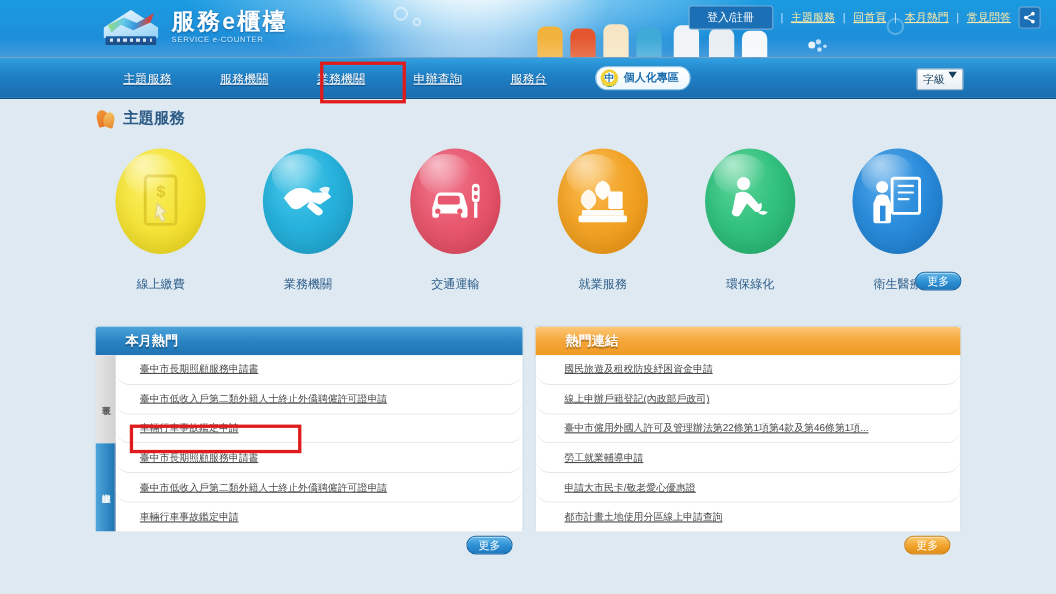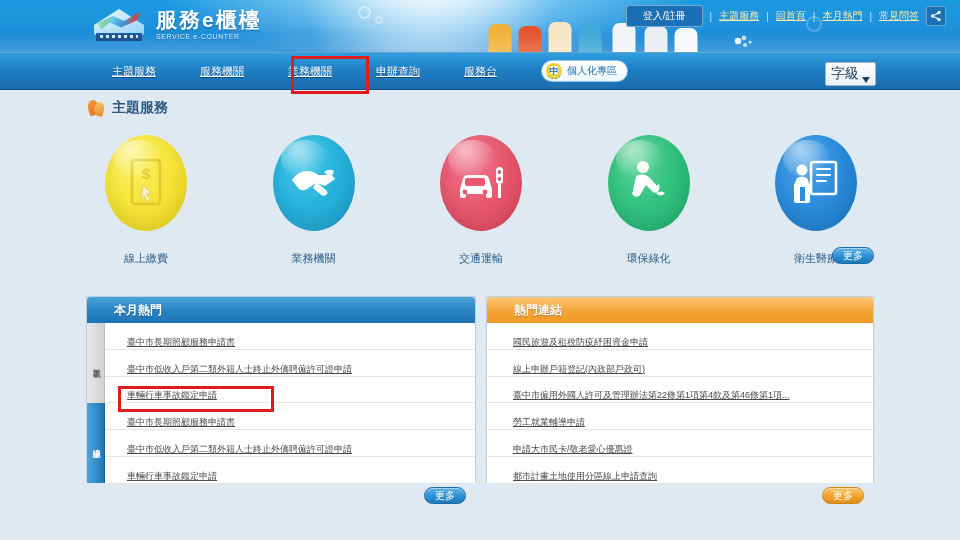--- a/index.html
+++ b/index.html
@@ -117,27 +117,27 @@
     border: 1px solid #8fc6e8;
     border-radius: 12px; padding: 3px 10px 3px 4px;
     height: 22px;
   }
   .personal-btn .mark {
     width: 16px; height: 16px; border-radius: 50%;
     background: radial-gradient(circle at 50% 45%, #fff 0 38%, #f2d23a 38% 70%, #2f8f3f 70% 100%);
     display: flex; align-items: center; justify-content: center;
     font-size: 9px; color: #1a6cae; font-weight: bold;
   }
-  .personal-btn .lbl { font-size: 10px; color: #1a6cae; white-space: nowrap; }
+  .personal-btn .lbl { font-size: 10px; color: #1a6cae; white-space: nowrap; font-weight: bold; }
   .font-select {
     position: absolute; right: 84px; top: 9px;
-    display: flex; align-items: flex-end; gap: 3px;
+    display: flex; align-items: flex-start; gap: 3px;
     background: linear-gradient(180deg,#ffffff,#e9eff5);
     border: 1px solid #9bb7cc; border-radius: 2px;
-    padding: 2px 5px; font-size: 14px; color: #17415f;
+    padding: 2px 5px; font-size: 10px; color: #17415f;
   }
 
   
   .annot-box { position: absolute; border: 3px solid #e01b1b; pointer-events: none; z-index: 50; }
 
   
   .main { position: relative; background: #dfe9f1; height: 450px; }
 
   .section-title {
     position: absolute; left: 88px; top: 8px;
@@ -216,23 +216,24 @@
     flex: 1; display: flex; align-items: center; justify-content: center;
     font-size: 8px; line-height: 1.08; letter-spacing: 0;
     writing-mode: vertical-rl; text-orientation: upright;
     padding: 3px 0;
   }
   .vtab.inactive { background: linear-gradient(90deg,#e6e6e6,#d2d2d2); color: #5a5a5a; border-right: 1px solid #c0c0c0; }
   .vtab.active { background: linear-gradient(90deg,#4fa6dc,#2076b4); color: #ffffff; border-right: 1px solid #1b6399; }
 
   .list { flex: 1; display: flex; flex-direction: column; }
   .list-row {
-    flex: 1; display: flex; align-items: flex-end;
+    flex: 1; display: flex; align-items: center;
     border-bottom: 1px solid #e2e6ea; padding-left: 22px; padding-right: 8px;
     min-height: 0;
+    border-radius: 13px;
   }
   .list-row:last-child { border-bottom: none; }
   .list-row a {
     font-size: 9px; color: #4a4a4a; text-decoration: underline;
     white-space: nowrap; overflow: hidden; text-overflow: ellipsis;
     display: block; max-width: 100%;
   }
   .panel.right .list-row { padding-left: 26px; }
 
   .more-left { position: absolute; left: 424px; top: 397px; }
@@ -393,20 +394,32 @@
             <circle cx="31" cy="31" r="2.4" fill="#e8596f"></circle>
             <rect x="42" y="6" width="7" height="17" rx="3.5" fill="#ffffff"></rect>
             <rect x="44" y="23" width="3" height="14" fill="#ffffff"></rect>
             <circle cx="45.5" cy="11" r="1.9" fill="#e8596f"></circle>
             <circle cx="45.5" cy="18" r="1.9" fill="#e8596f"></circle>
           </svg>
         </div>
         <span class="lbl">交通運輸</span>
       </div>
 
+      <div class="svc">
+        <div class="bub c3">
+          <svg width="50" height="50" viewBox="0 0 50 50">
+            <path d="M25 6 q7 3 7 9 q0 5 -7 9 q-7 -4 -7 -9 q0 -6 7 -9 z" fill="#ffffff" opacity=".95"></path>
+            <path d="M12 14 q7 3 7 10 q0 5 -7 9 q-7 -4 -7 -9 q0 -7 7 -10 z" fill="#ffffff" opacity=".9"></path>
+            <rect x="30" y="16" width="13" height="16" rx="1.5" fill="#ffffff"></rect>
+            <rect x="6" y="33" width="38" height="5" fill="#ffffff"></rect>
+            <rect x="3" y="38" width="44" height="6" rx="1.5" fill="#ffffff"></rect>
+          </svg>
+        </div>
+        <span class="lbl">就業服務</span>
+      </div>
 
       <div class="svc">
         <div class="bub c4">
           <svg width="50" height="48" viewBox="0 0 50 48">
             <circle cx="19" cy="8" r="6" fill="#ffffff"></circle>
             <path d="M12 17 q8 -4 14 2 l8 9 q2 3 -1 5 q-3 2 -5 -1 l-6 -6 -6 10 q-2 3 -6 1 q-3 -2 -1 -5 z" fill="#ffffff"></path>
             <path d="M32 34 q5 -3 9 0 q-4 5 -9 0 z" fill="#ffffff"></path>
             <path d="M32 34 q-2 -6 3 -9 q2 6 -3 9 z" fill="#ffffff"></path>
           </svg>
         </div>

